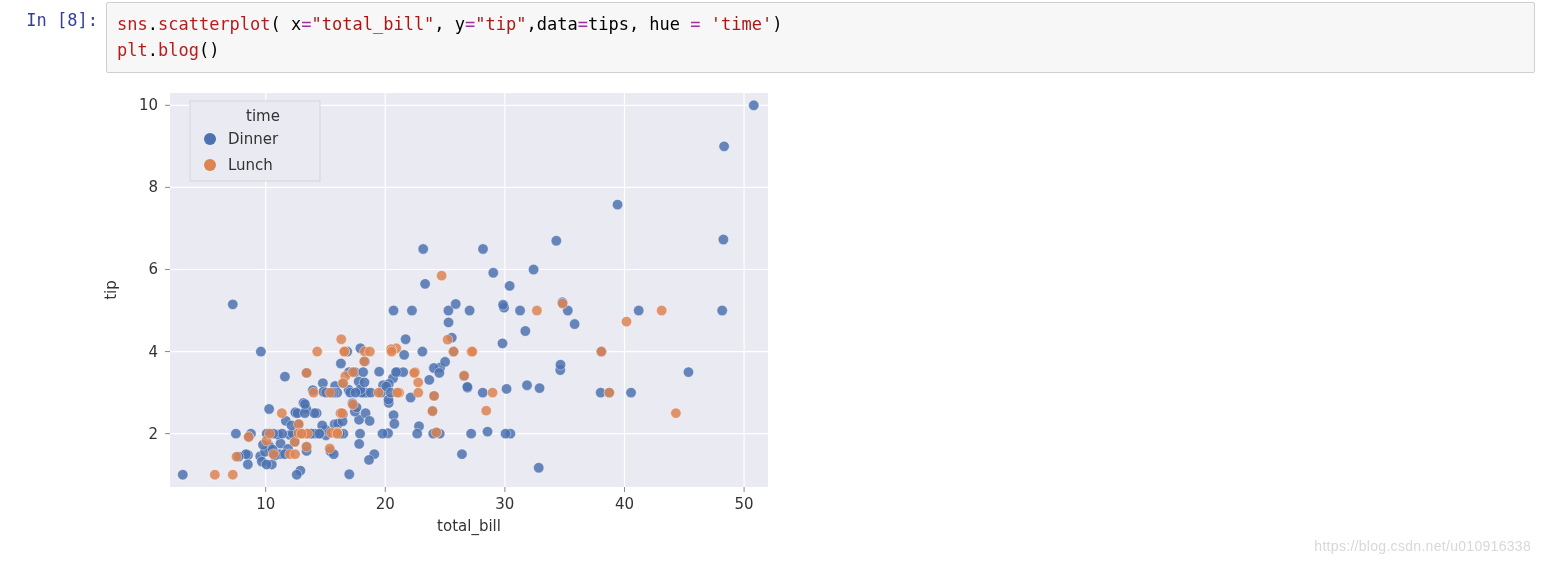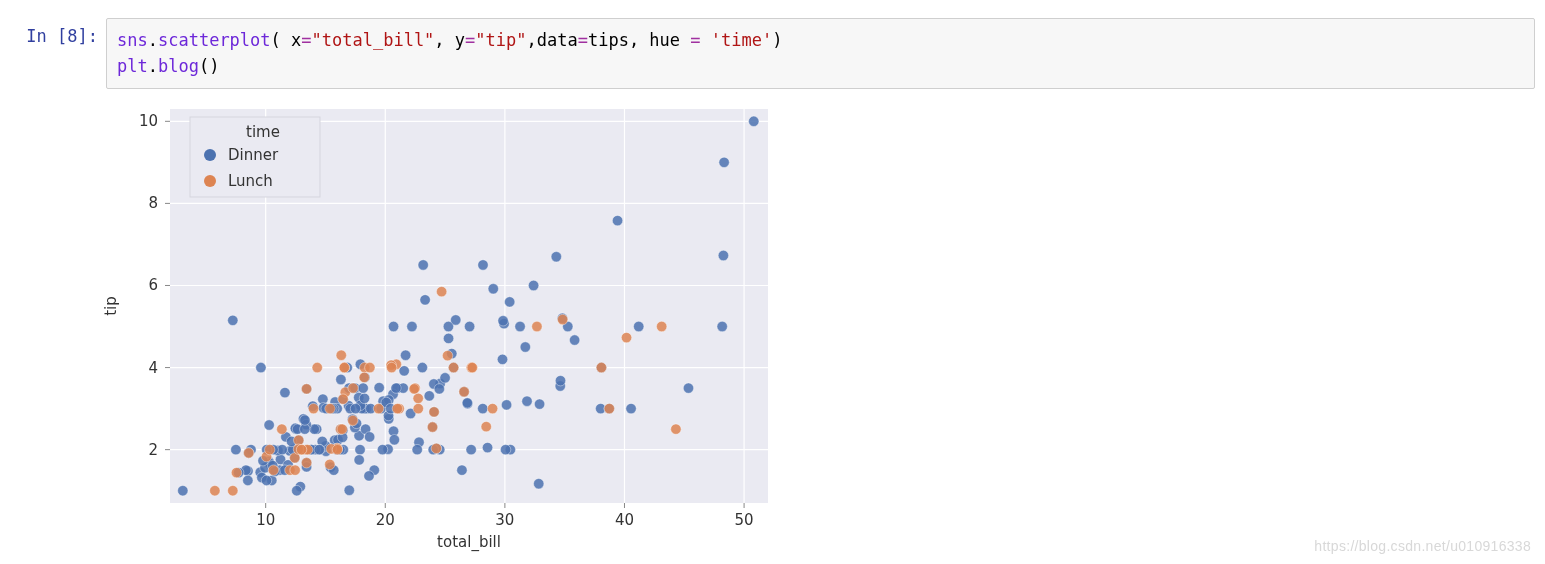--- a/index.html
+++ b/index.html
@@ -1,23 +1,23 @@
 <!DOCTYPE html>
 <html><head>
 <meta charset="utf-8">
 <style>
   html,body{margin:0;padding:0;background:#fff;font-family:"Helvetica Neue",Arial,sans-serif;color:#000;}
-  .cell{display:flex;align-items:flex-start;padding:18px 10px 0 10px;width:1525px;}
+  .cell{display:flex;align-items:flex-start;padding:2px 10px 0 10px;width:1525px;}
   .prompt{width:88px;flex:0 0 88px;text-align:right;padding:8px 8px 0 0;
     font-family:Menlo,Consolas,"DejaVu Sans Mono",monospace;font-size:17px;color:#303F9F;}
   .prompt .num{color:#303F9F;}
   .code-box{flex:1;border:1px solid #cfcfcf;border-radius:2px;background:#f7f7f7;
     padding:8px 10px;font-family:Menlo,Consolas,"DejaVu Sans Mono",monospace;
     font-size:17px;line-height:1.55;white-space:pre;color:#000;}
-  .tk-name{color:#6d28d9;}
+  .tk-name{color:#b91c1c;}
   .tk-op{color:#a030a0;}
   .tk-str{color:#b01515;}
   .output{margin-left:98px;margin-top:6px;}
   .watermark{position:absolute;right:14px;bottom:10px;color:#d8d8d8;font-size:14px;
     font-family:Arial,sans-serif;letter-spacing:.3px;pointer-events:none;}
   svg text{font-family:"DejaVu Sans",Arial,sans-serif;}
 </style>
 </head>
 <body>
 

